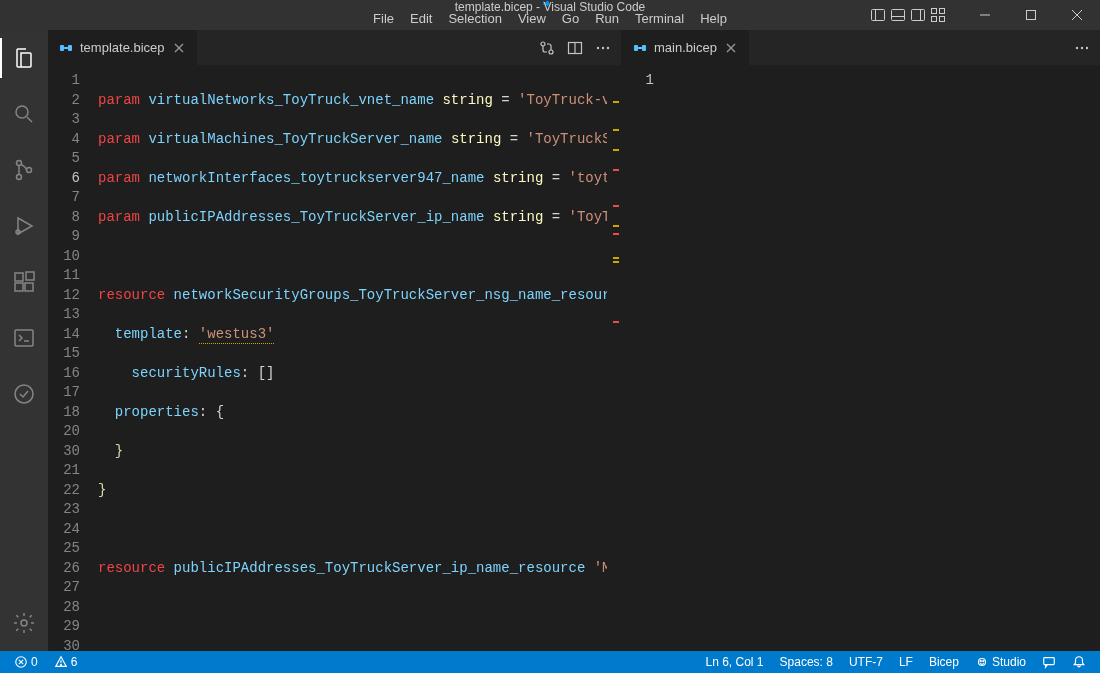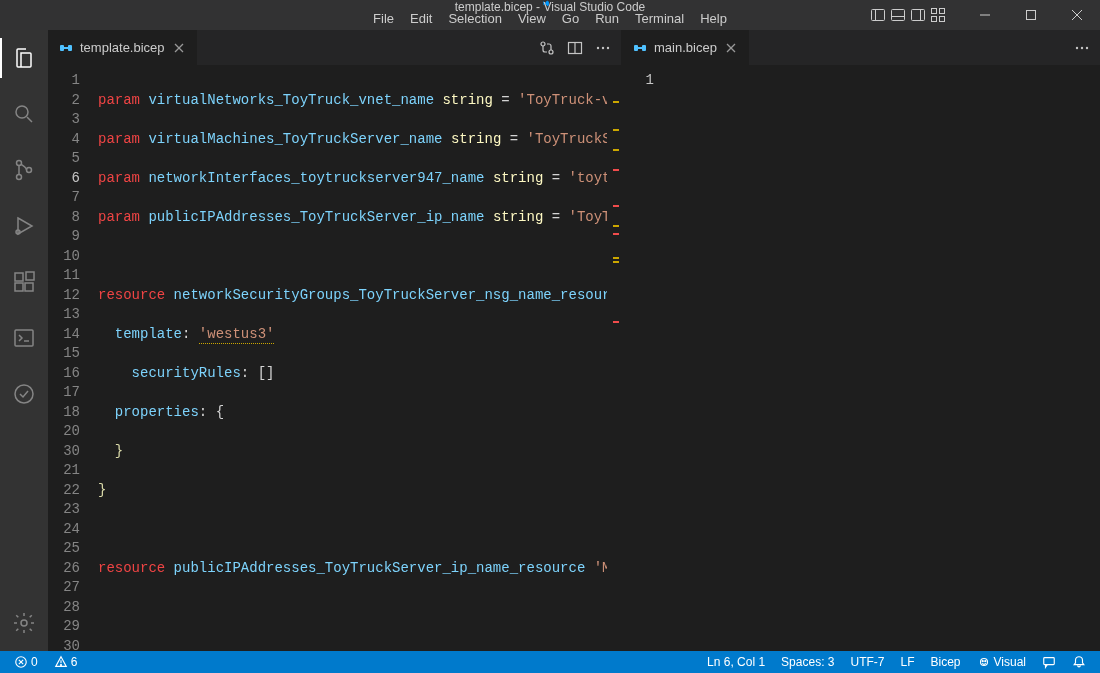--- a/index.html
+++ b/index.html
@@ -341,32 +341,32 @@
       <svg viewBox="0 0 16 16" fill="none" stroke="currentColor" stroke-width="1.3">
           <path d="M8 2l6 11H2L8 2z"></path>
           <line x1="8" y1="6" x2="8" y2="9.5"></line>
           <circle cx="8" cy="11.5" r="0.6" fill="currentColor"></circle>
         </svg>
       <span>6</span>
     </div>
   </div>
   <div class="status-right">
     <div class="status-item">Ln 6, Col 1</div>
-    <div class="status-item">Spaces: 3</div>
+    <div class="status-item">Spaces: 8</div>
     <div class="status-item">UTF-7</div>
     <div class="status-item">LF</div>
     <div class="status-item">Bicep</div>
     <div class="status-item">
       <svg viewBox="0 0 16 16" fill="none" stroke="currentColor" stroke-width="1.3">
           <circle cx="8" cy="8" r="4"></circle>
           <circle cx="6.5" cy="7" r="0.6" fill="currentColor"></circle>
           <circle cx="9.5" cy="7" r="0.6" fill="currentColor"></circle>
           <path d="M6 9.5c.5.8 1.2 1.2 2 1.2s1.5-.4 2-1.2"></path>
         </svg>
-      <span>Visual</span>
+      <span>Studio</span>
     </div>
     <div class="status-item">
       <svg viewBox="0 0 16 16" fill="none" stroke="currentColor" stroke-width="1.3">
           <rect x="2" y="3" width="12" height="8" rx="1"></rect>
           <path d="M6 11l-2 3v-3"></path>
         </svg>
     </div>
     <div class="status-item">
       <svg viewBox="0 0 16 16" fill="none" stroke="currentColor" stroke-width="1.3">
           <path d="M8 2a4 4 0 00-4 4v3l-1.5 2h11L12 9V6a4 4 0 00-4-4zM6.5 12a1.5 1.5 0 003 0"></path>

